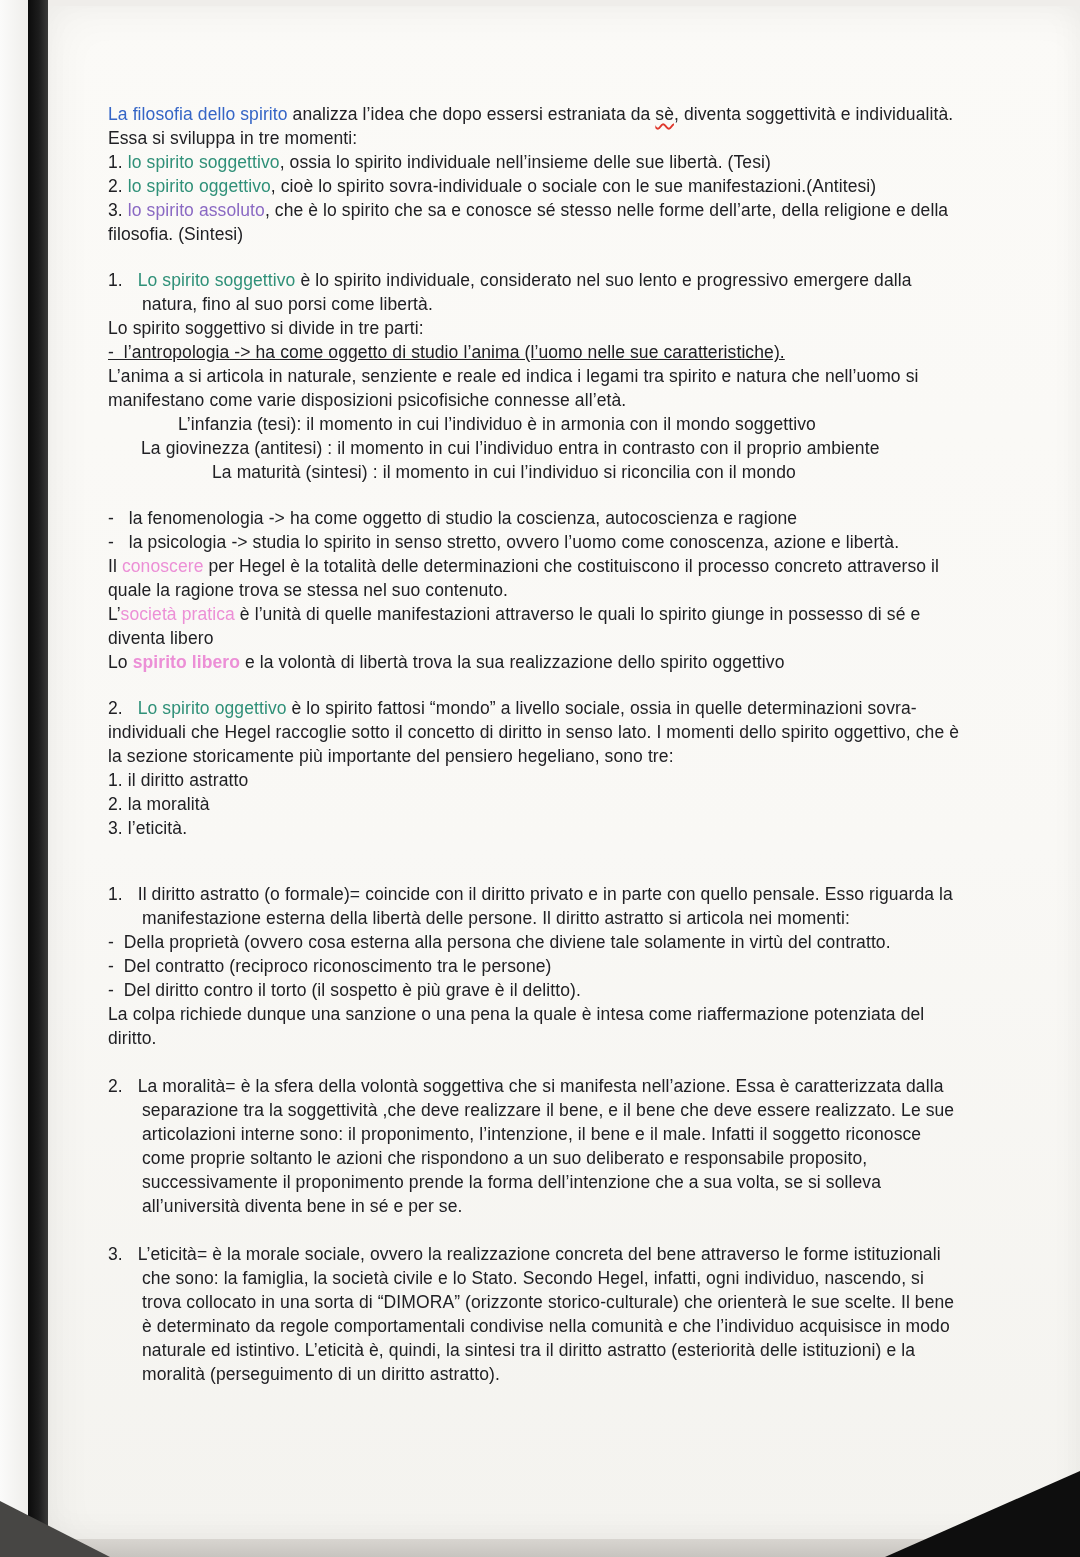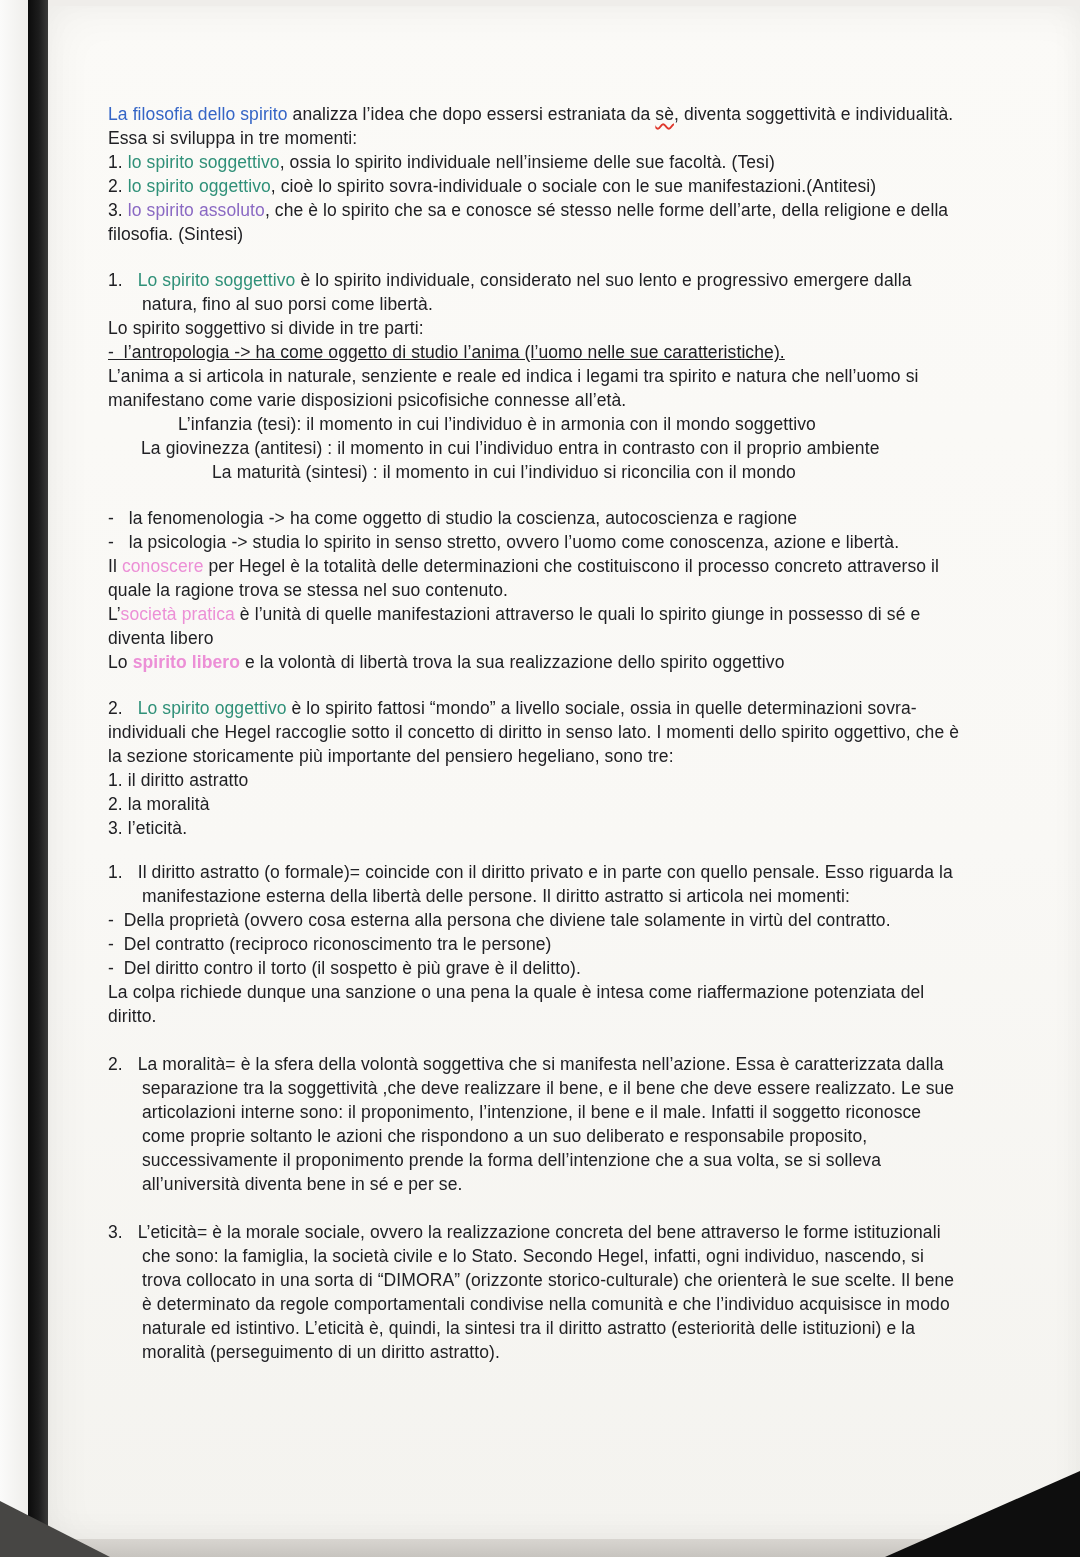--- a/index.html
+++ b/index.html
@@ -62,40 +62,40 @@
 </head>
 <body>
 
 <div class="photo">
   <div class="white-edge"></div>
   <div class="black-strip"></div>
   <div class="bottom-shade"></div>
   <div class="paper">
     <div class="doc">
         <div class="block"><span style="color: rgb(53, 101, 198);">La filosofia dello spirito</span><span> analizza l’idea che dopo essersi estraniata da </span><span class="spell">sè</span><span>, diventa soggettività e individualità. Essa si sviluppa in tre momenti:</span></div>
-        <div class="block"><span>1. </span><span style="color: rgb(47, 144, 120);">lo spirito soggettivo</span><span>, ossia lo spirito individuale nell’insieme delle sue facoltà. (Tesi)</span></div>
+        <div class="block"><span>1. </span><span style="color: rgb(47, 144, 120);">lo spirito soggettivo</span><span>, ossia lo spirito individuale nell’insieme delle sue libertà. (Tesi)</span></div>
         <div class="block"><span>2. </span><span style="color: rgb(47, 144, 120);">lo spirito oggettivo</span><span>, cioè lo spirito sovra-individuale o sociale con le sue manifestazioni.(Antitesi)</span></div>
         <div class="block"><span>3. </span><span style="color: rgb(138, 105, 195);">lo spirito assoluto</span><span>, che è lo spirito che sa e conosce sé stesso nelle forme dell’arte, della religione e della filosofia. (Sintesi)</span></div>
         <div class="block" style="margin-top: 22px; padding-left: 34px; text-indent: -34px;"><span>1.&nbsp;&nbsp;&nbsp;</span><span style="color: rgb(47, 144, 120);">Lo spirito soggettivo</span><span> è lo spirito individuale, considerato nel suo lento e progressivo emergere dalla natura, fino al suo porsi come libertà.</span></div>
         <div class="block"><span>Lo spirito soggettivo si divide in tre parti:</span></div>
         <div class="block" style="padding-left: 20px; text-indent: -20px; text-decoration: underline;"><span>-&nbsp;&nbsp;l’antropologia -&gt; ha come oggetto di studio l’anima (l’uomo nelle sue caratteristiche).</span></div>
         <div class="block"><span>L’anima a si articola in naturale, senziente e reale ed indica i legami tra spirito e natura che nell’uomo si manifestano come varie disposizioni psicofisiche connesse all’età.</span></div>
         <div class="block" style="margin-left: 70px;"><span>L’infanzia (tesi): il momento in cui l’individuo è in armonia con il mondo soggettivo</span></div>
         <div class="block" style="margin-left: 33px;"><span>La giovinezza (antitesi) : il momento in cui l’individuo entra in contrasto con il proprio ambiente</span></div>
         <div class="block" style="margin-left: 104px;"><span>La maturità (sintesi) : il momento in cui l’individuo si riconcilia con il mondo</span></div>
         <div class="block" style="margin-top: 22px; padding-left: 26px; text-indent: -26px;"><span>-&nbsp;&nbsp;&nbsp;la fenomenologia -&gt; ha come oggetto di studio la coscienza, autocoscienza e ragione</span></div>
         <div class="block" style="padding-left: 26px; text-indent: -26px;"><span>-&nbsp;&nbsp;&nbsp;la psicologia -&gt; studia lo spirito in senso stretto, ovvero l’uomo come conoscenza, azione e libertà.</span></div>
         <div class="block"><span>Il </span><span style="color: rgb(236, 143, 214);">conoscere</span><span> per Hegel è la totalità delle determinazioni che costituiscono il processo concreto attraverso il quale la ragione trova se stessa nel suo contenuto.</span></div>
         <div class="block"><span>L’</span><span style="color: rgb(236, 143, 214);">società pratica</span><span> è l’unità di quelle manifestazioni attraverso le quali lo spirito giunge in possesso di sé e diventa libero</span></div>
         <div class="block"><span>Lo </span><span style="color: rgb(236, 143, 214); font-weight: bold;">spirito libero</span><span> e la volontà di libertà trova la sua realizzazione dello spirito oggettivo</span></div>
         <div class="block" style="margin-top: 22px;"><span>2.&nbsp;&nbsp;&nbsp;</span><span style="color: rgb(47, 144, 120);">Lo spirito oggettivo</span><span> è lo spirito fattosi “mondo” a livello sociale, ossia in quelle determinazioni sovra-individuali che Hegel raccoglie sotto il concetto di diritto in senso lato. I momenti dello spirito oggettivo, che è la sezione storicamente più importante del pensiero hegeliano, sono tre:</span></div>
         <div class="block"><span>1. il diritto astratto</span></div>
         <div class="block"><span>2. la moralità</span></div>
         <div class="block"><span>3. l’eticità.</span></div>
-        <div class="block" style="margin-top: 20px; padding-left: 34px; text-indent: -34px;"><span>1.&nbsp;&nbsp;&nbsp;Il diritto astratto (o formale)= coincide con il diritto privato e in parte con quello pensale. Esso riguarda la manifestazione esterna della libertà delle persone. Il diritto astratto si articola nei momenti:</span></div>
+        <div class="block" style="margin-top: 42px; padding-left: 34px; text-indent: -34px;"><span>1.&nbsp;&nbsp;&nbsp;Il diritto astratto (o formale)= coincide con il diritto privato e in parte con quello pensale. Esso riguarda la manifestazione esterna della libertà delle persone. Il diritto astratto si articola nei momenti:</span></div>
         <div class="block" style="padding-left: 20px; text-indent: -20px;"><span>-&nbsp;&nbsp;Della proprietà (ovvero cosa esterna alla persona che diviene tale solamente in virtù del contratto.</span></div>
         <div class="block" style="padding-left: 20px; text-indent: -20px;"><span>-&nbsp;&nbsp;Del contratto (reciproco riconoscimento tra le persone)</span></div>
         <div class="block" style="padding-left: 20px; text-indent: -20px;"><span>-&nbsp;&nbsp;Del diritto contro il torto (il sospetto è più grave è il delitto).</span></div>
         <div class="block"><span>La colpa richiede dunque una sanzione o una pena la quale è intesa come riaffermazione potenziata del diritto.</span></div>
         <div class="block" style="margin-top: 24px; padding-left: 34px; text-indent: -34px;"><span>2.&nbsp;&nbsp;&nbsp;La moralità= è la sfera della volontà soggettiva che si manifesta nell’azione. Essa è caratterizzata dalla separazione tra la soggettività ,che deve realizzare il bene, e il bene che deve essere realizzato. Le sue articolazioni interne sono: il proponimento, l’intenzione, il bene e il male. Infatti il soggetto riconosce come proprie soltanto le azioni che rispondono a un suo deliberato e responsabile proposito, successivamente il proponimento prende la forma dell’intenzione che a sua volta, se si solleva all’università diventa bene in sé e per se.</span></div>
         <div class="block" style="margin-top: 24px; padding-left: 34px; text-indent: -34px;"><span>3.&nbsp;&nbsp;&nbsp;L’eticità= è la morale sociale, ovvero la realizzazione concreta del bene attraverso le forme istituzionali che sono: la famiglia, la società civile e lo Stato. Secondo Hegel, infatti, ogni individuo, nascendo, si trova collocato in una sorta di “DIMORA” (orizzonte storico-culturale) che orienterà le sue scelte. Il bene è determinato da regole comportamentali condivise nella comunità e che l’individuo acquisisce in modo naturale ed istintivo. L’eticità è, quindi, la sintesi tra il diritto astratto (esteriorità delle istituzioni) e la moralità (perseguimento di un diritto astratto).</span></div>
       </div>
   </div>
   <div class="corner bl"></div>
   <div class="corner br"></div>

